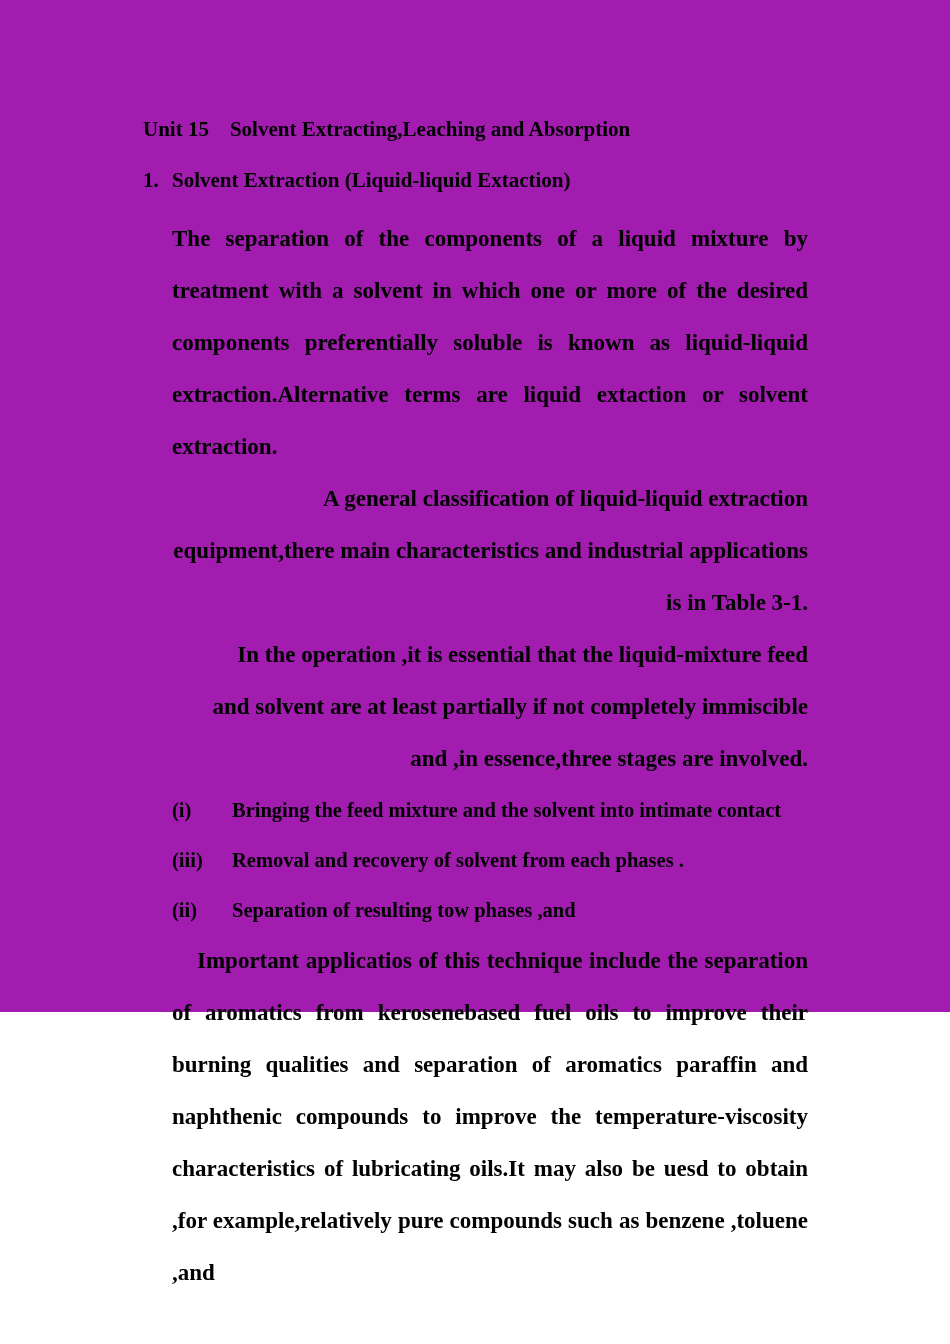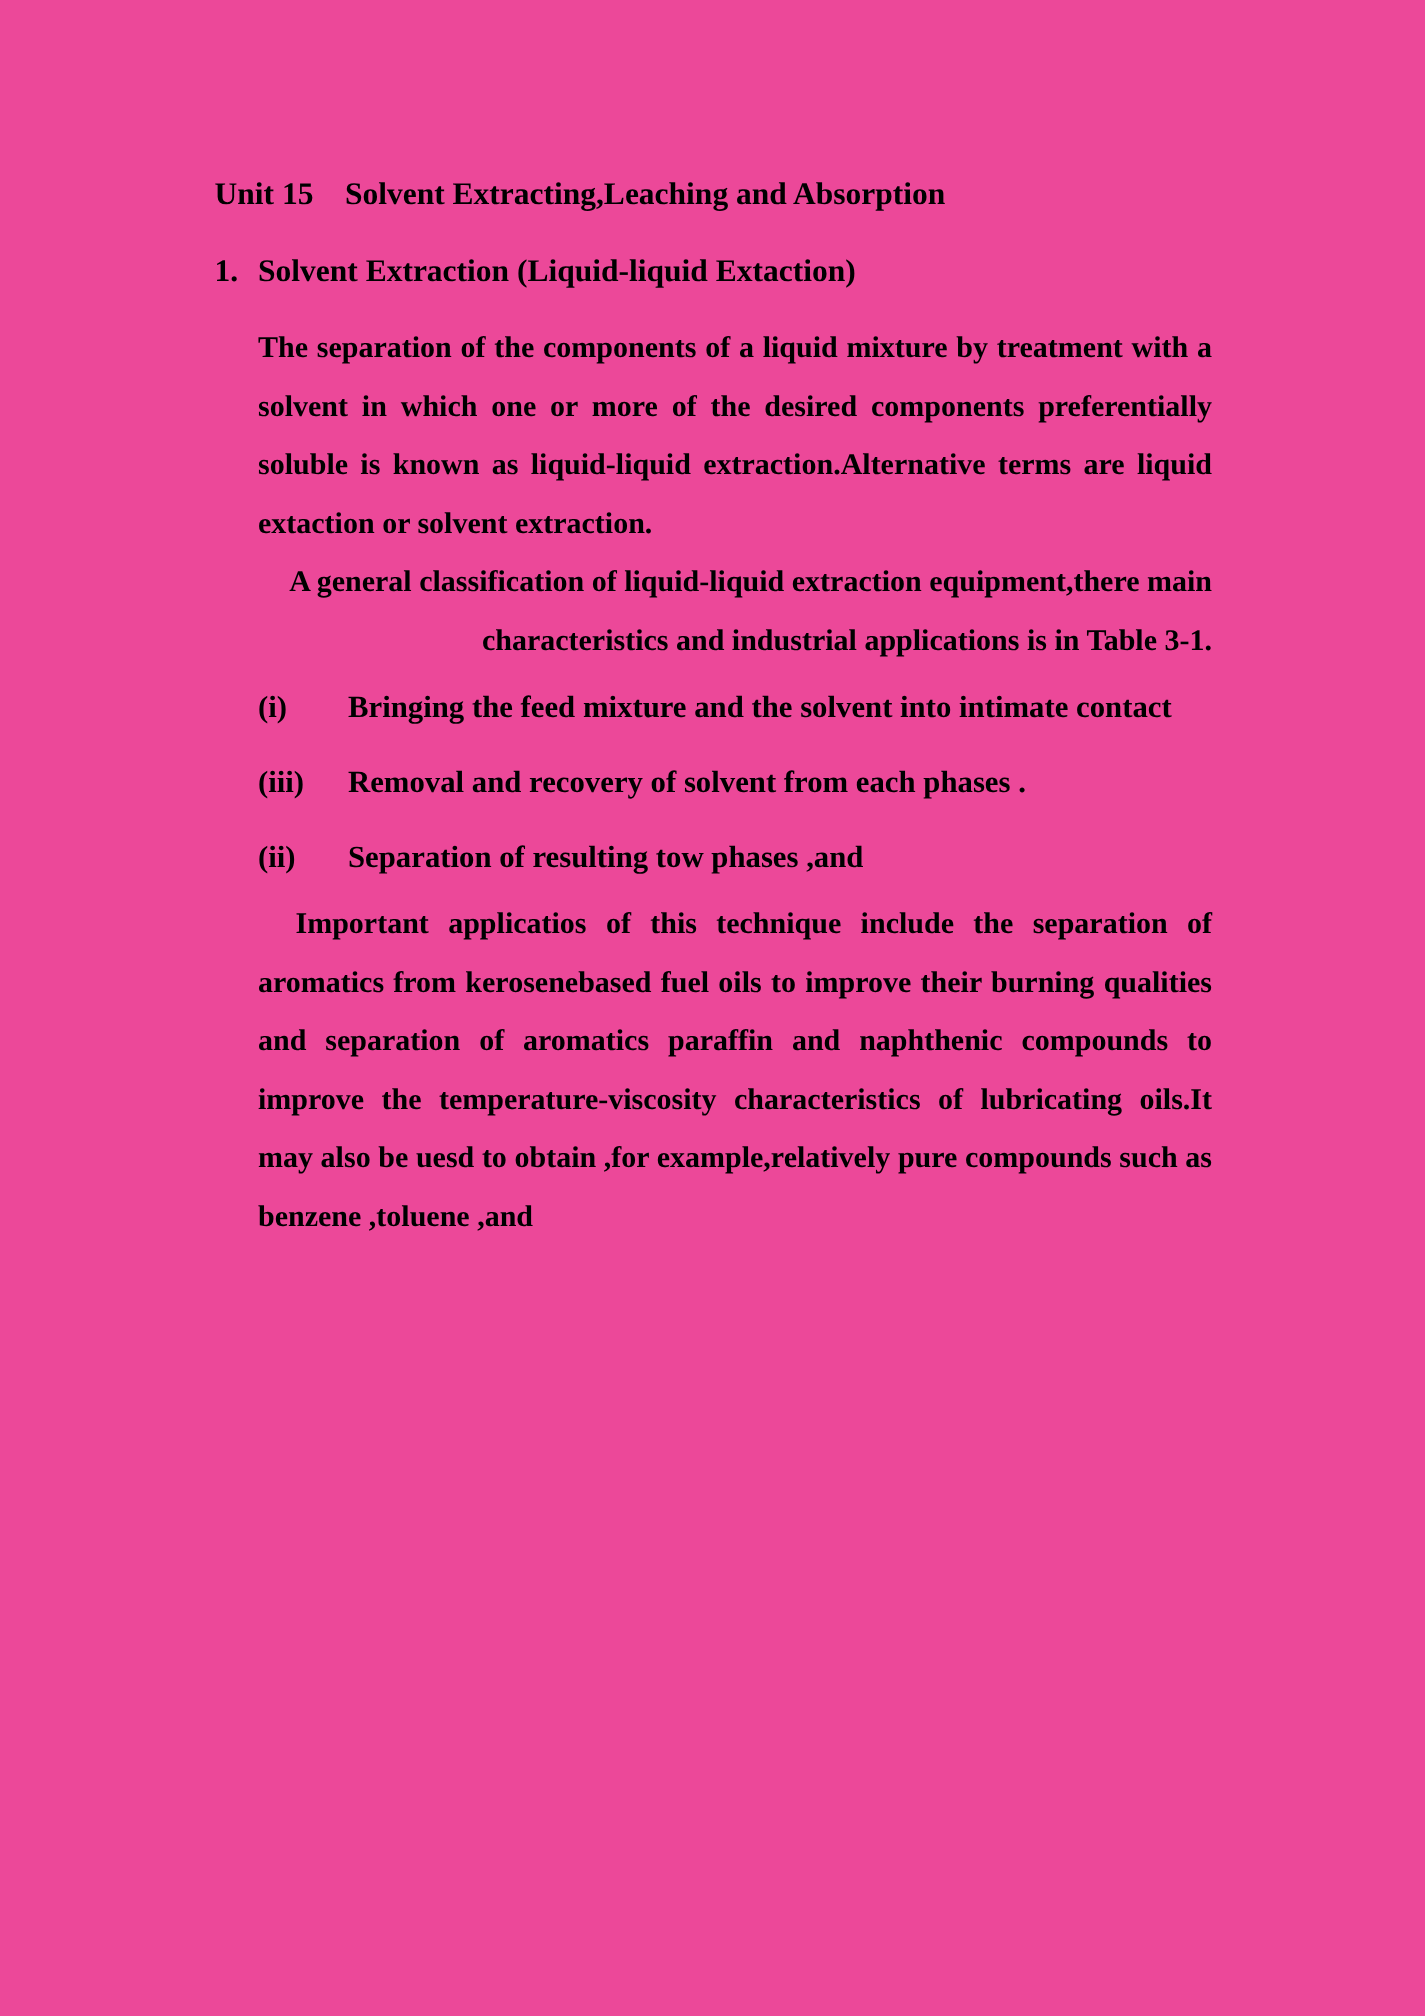--- a/index.html
+++ b/index.html
@@ -11,22 +11,22 @@
     width: 950px;
     height: 1344px;
     font-family: "Liberation Serif", "DejaVu Serif", serif;
     color: #000000;
     overflow: hidden;
   }
 
   .page {
     position: relative;
     width: 950px;
-    height: 1344px;
-    background: #ec4899;
+    height: 1012px;
+    background: #a21caf;
     box-sizing: border-box;
   }
 
   .content {
     position: absolute;
     left: 143px;
     top: 112px;
     width: 665px;
   }
 
@@ -56,22 +56,22 @@
   }
 
   
   .body-block {
     margin-left: 29px;
     width: 636px;
   }
 
   p.para {
     font-weight: bold;
-    font-size: 20px;
-    line-height: 39px;
+    font-size: 23px;
+    line-height: 52px;
     margin: 0;
     text-align: justify;
     text-justify: inter-word;
   }
   p.para.just-all {
     text-align-last: left;
   }
   p.para.flow {
     text-align: right;
   }
@@ -118,20 +118,21 @@
     <h2 class="section-heading">
       <span class="num">1.</span>
       <span class="htext">Solvent Extraction (Liquid-liquid Extaction)</span>
     </h2>
 
     <div class="body-block">
       <p class="para just-all">The separation of the components of a liquid mixture by treatment with a solvent in which one or more of the desired components preferentially soluble is known as liquid-liquid extraction.Alternative terms are liquid extaction or solvent extraction.</p>
 
       <p class="para flow">A general classification of liquid-liquid extraction equipment,there main characteristics and industrial applications is in Table 3-1.</p>
 
+      <p class="para flow indent">In the operation ,it is essential that the liquid-mixture feed and solvent are at least partially if not completely immiscible and ,in essence,three stages are involved.</p>
     </div>
 
     <ol class="roman-list">
       <li>
         <span class="marker">(i)</span>
         <span class="item-text">Bringing the feed mixture and the solvent into intimate contact</span>
       </li>
       <li>
         <span class="marker">(iii)</span>
         <span class="item-text nojust">Removal and recovery of solvent from each phases .</span>

